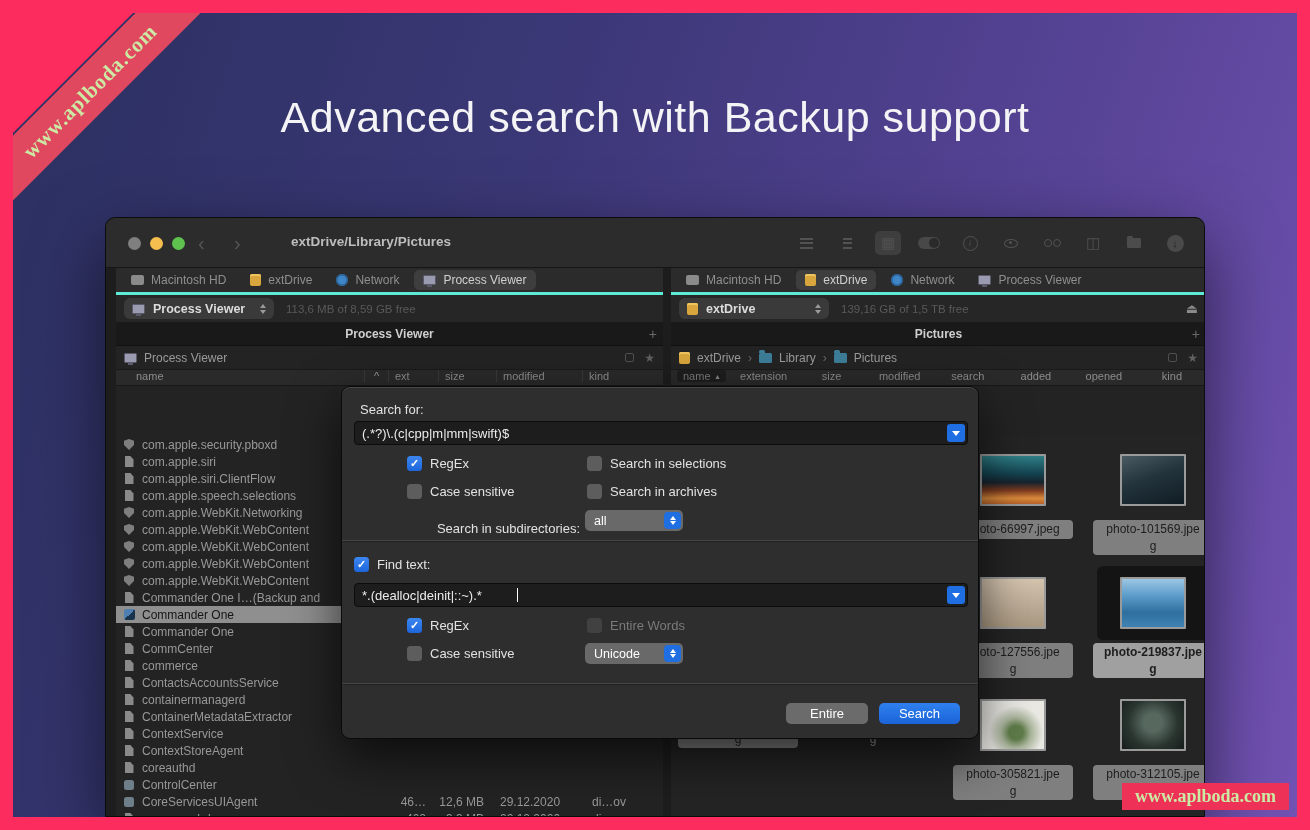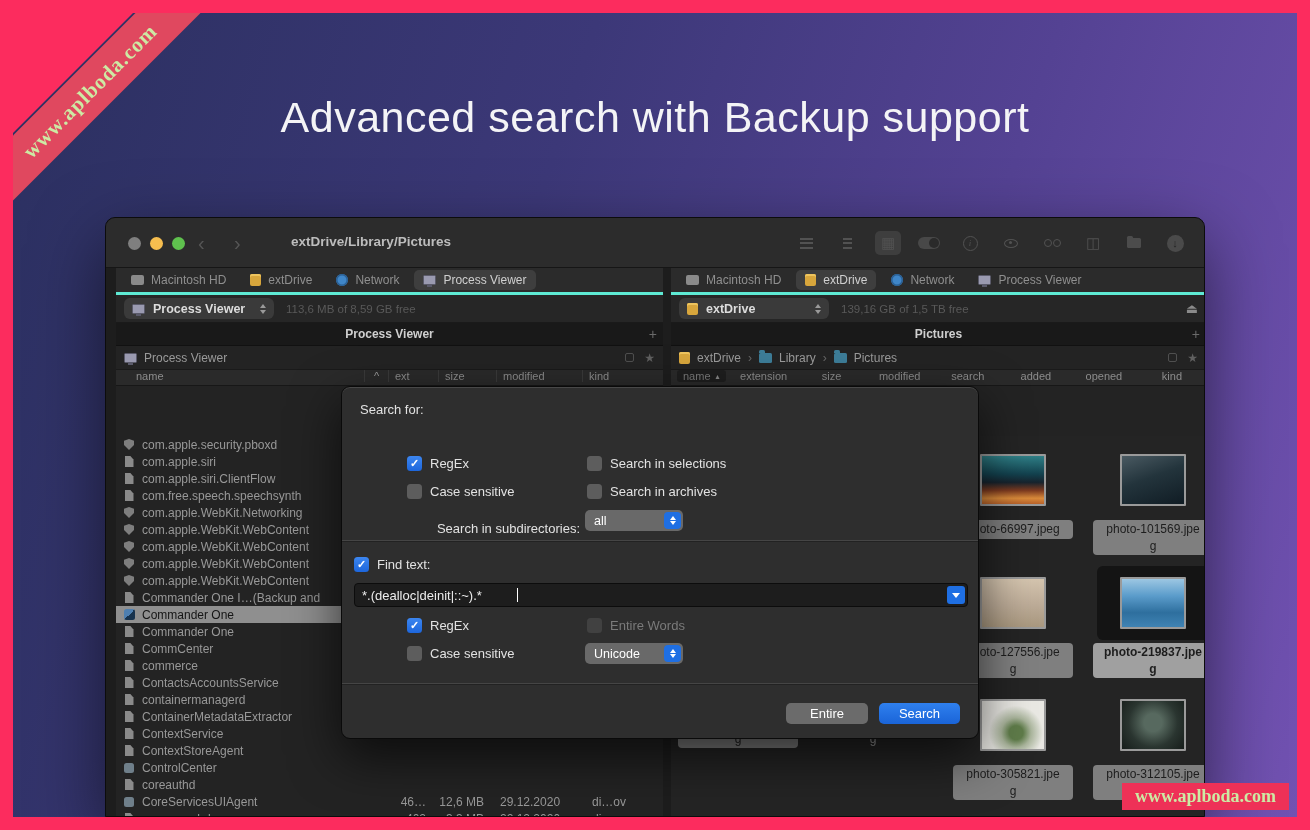--- a/index.html
+++ b/index.html
@@ -297,21 +297,21 @@
             <div class="file-row">
               <span class="ficon doc"></span>
               <span class="fname">com.apple.siri.ClientFlow</span>
               <span class="fext"></span>
               <span class="fsize"></span>
               <span class="fmod"></span>
               <span class="fkind"></span>
             </div>
             <div class="file-row">
               <span class="ficon doc"></span>
-              <span class="fname">com.free.speech.speechsynth</span>
+              <span class="fname">com.apple.speech.selections</span>
               <span class="fext"></span>
               <span class="fsize"></span>
               <span class="fmod"></span>
               <span class="fkind"></span>
             </div>
             <div class="file-row">
               <span class="ficon shield"></span>
               <span class="fname">com.apple.WebKit.Networking</span>
               <span class="fext"></span>
               <span class="fsize"></span>
@@ -424,30 +424,30 @@
             </div>
             <div class="file-row">
               <span class="ficon doc"></span>
               <span class="fname">ContextStoreAgent</span>
               <span class="fext"></span>
               <span class="fsize"></span>
               <span class="fmod"></span>
               <span class="fkind"></span>
             </div>
             <div class="file-row">
+              <span class="ficon doc"></span>
+              <span class="fname">coreauthd</span>
+              <span class="fext"></span>
+              <span class="fsize"></span>
+              <span class="fmod"></span>
+              <span class="fkind"></span>
+            </div>
+            <div class="file-row">
               <span class="ficon app2"></span>
               <span class="fname">ControlCenter</span>
-              <span class="fext"></span>
-              <span class="fsize"></span>
-              <span class="fmod"></span>
-              <span class="fkind"></span>
-            </div>
-            <div class="file-row">
-              <span class="ficon doc"></span>
-              <span class="fname">coreauthd</span>
               <span class="fext"></span>
               <span class="fsize"></span>
               <span class="fmod"></span>
               <span class="fkind"></span>
             </div>
             <div class="file-row">
               <span class="ficon app2"></span>
               <span class="fname">CoreServicesUIAgent</span>
               <span class="fext">46…</span>
               <span class="fsize">12,6 MB</span>
@@ -562,20 +562,26 @@
             <div class="plabel nobg"><span></span><br><span>g</span></div>
           </div>
 
         </div>
       </div>
     </div>
 
     <div class="dialog">
       <span class="dlg-label" style="left:18px; top:15px;">Search for:</span>
 
+      <div class="dlg-input" style="top:34px;">
+        <span>(.*?)\.(c|cpp|m|mm|swift)$</span>
+        <span class="caret-btn">
+            <i></i>
+          </span>
+      </div>
 
       <div class="cbrow" style="left:65px; top:69px;">
         <span class="cb checked">✓</span>
         <span class="cblabel">RegEx</span>
       </div>
       <div class="cbrow" style="left:245px; top:69px;">
         <span class="cb"></span>
         <span class="cblabel">Search in selections</span>
       </div>
       <div class="cbrow" style="left:65px; top:97px;">

